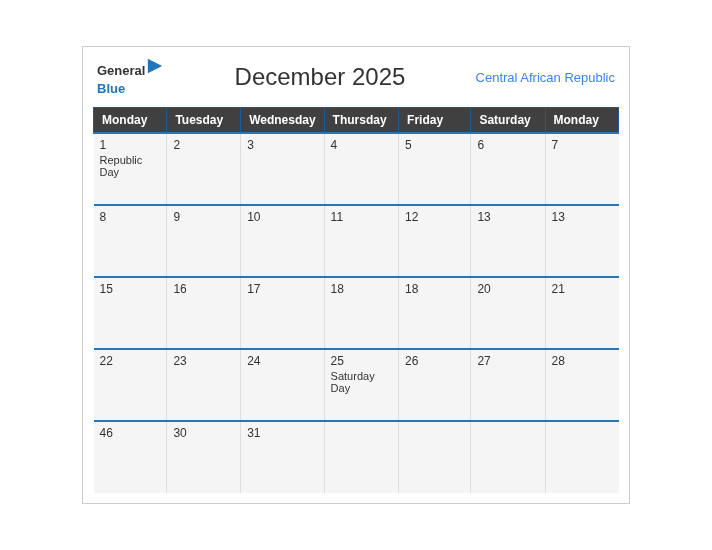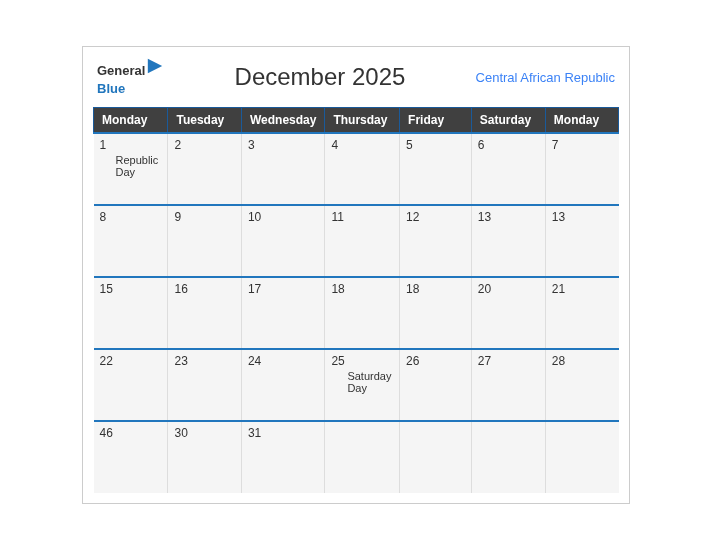--- a/index.html
+++ b/index.html
@@ -85,21 +85,20 @@
     .day-number {
       font-size: 12px;
       color: #333;
       display: block;
     }
     .holiday-name {
       font-size: 11px;
       color: #333;
       display: block;
       margin-top: 2px;
-      margin-left: 16px;
     }
     .empty-cell {
       background: #f5f5f5;
     }
     .logo-container {
       display: flex;
       flex-direction: column;
       align-items: flex-start;
     }
     .logo-row1 {

